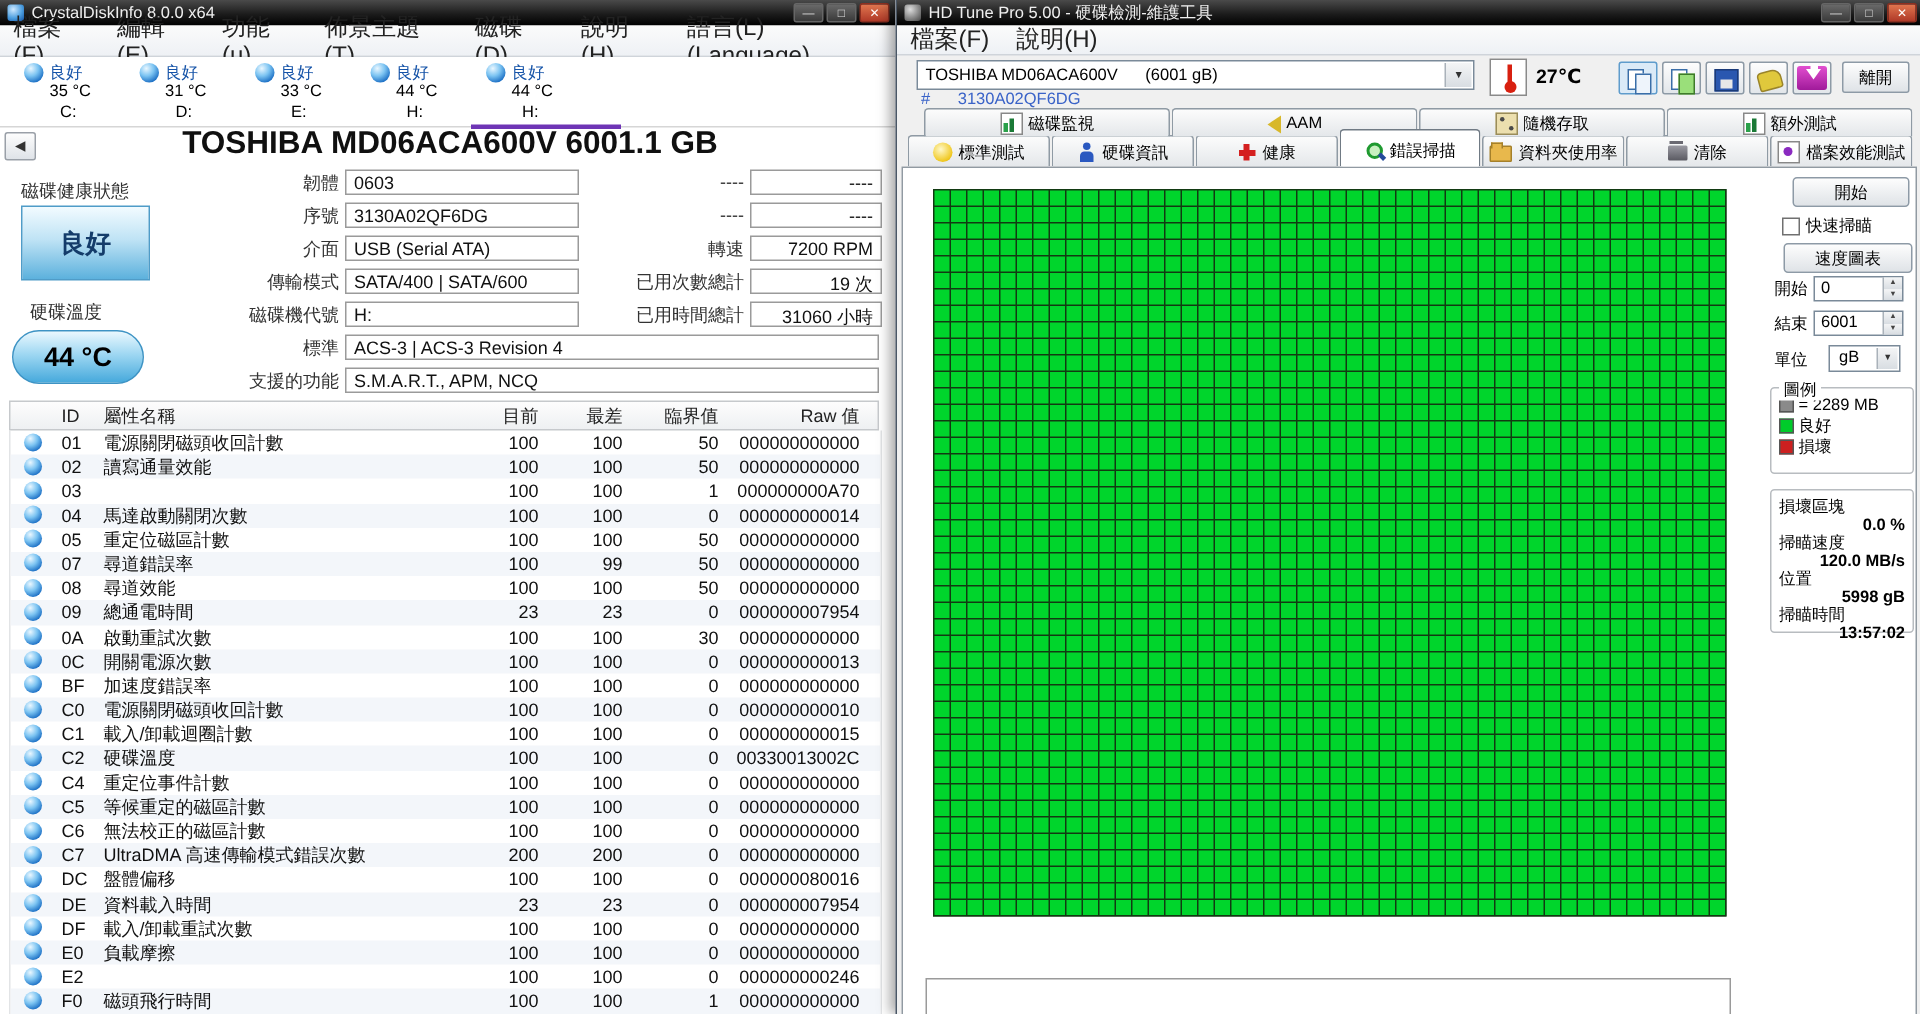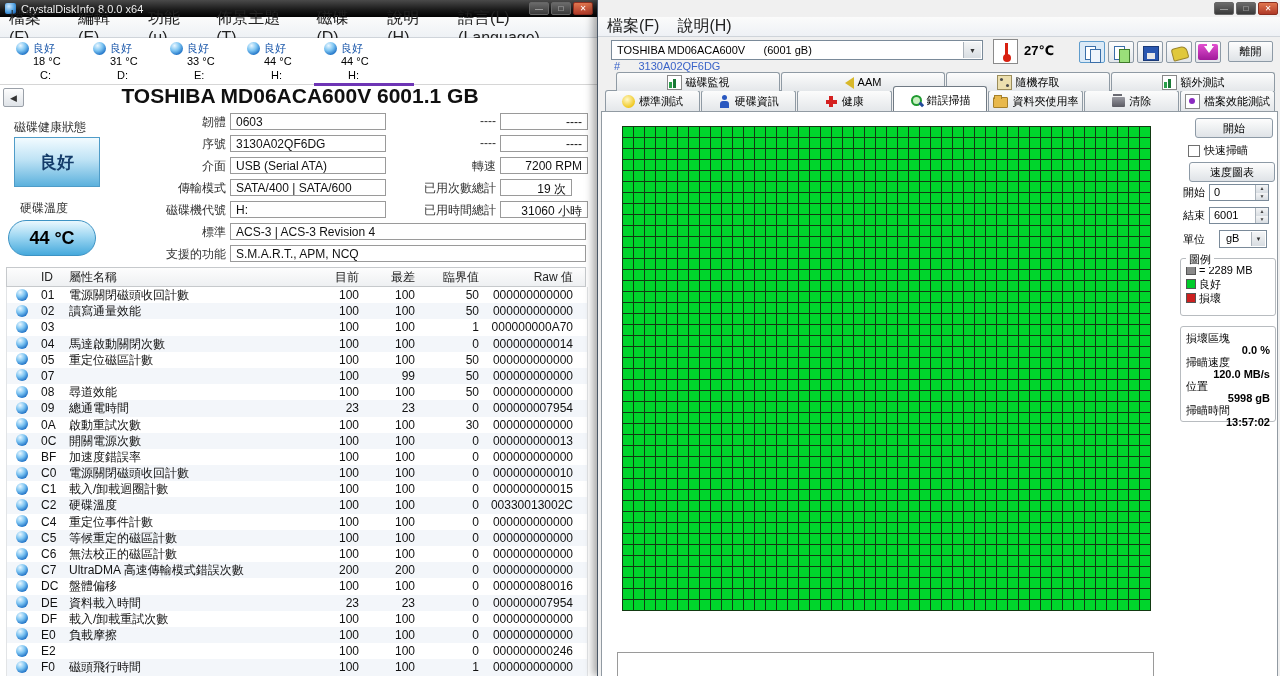--- a/index.html
+++ b/index.html
@@ -184,21 +184,21 @@
       <span class="menu-item">佈景主題(T)</span>
       <span class="menu-item">磁碟(D)</span>
       <span class="menu-item">說明(H)</span>
       <span class="menu-item">語言(L)(Language)</span>
     </div>
 
   <div id="drive-bar">
       <div class="drive" style="left:16px">
         <span class="orb"></span>
         <span class="d-status">良好</span>
-        <span class="d-temp">18 °C</span>
+        <span class="d-temp">35 °C</span>
         <span class="d-letter">C:</span>
       </div>
       <div class="drive" style="left:93px">
         <span class="orb"></span>
         <span class="d-status">良好</span>
         <span class="d-temp">31 °C</span>
         <span class="d-letter">D:</span>
       </div>
       <div class="drive" style="left:170px">
         <span class="orb"></span>
@@ -244,21 +244,21 @@
       <div class="f-value" style="left:230px;top:223px;width:356px">ACS-3 | ACS-3 Revision 4</div>
       <div class="f-label" style="left:100px;top:246px;width:126px">支援的功能</div>
       <div class="f-value" style="left:230px;top:245px;width:356px">S.M.A.R.T., APM, NCQ</div>
       <div class="f-label" style="left:380px;top:114px;width:116px">----</div>
       <div class="f-value num" style="left:500px;top:113px;width:88px">----</div>
       <div class="f-label" style="left:380px;top:136px;width:116px">----</div>
       <div class="f-value num" style="left:500px;top:135px;width:88px">----</div>
       <div class="f-label" style="left:380px;top:158px;width:116px">轉速</div>
       <div class="f-value num" style="left:500px;top:157px;width:88px">7200 RPM</div>
       <div class="f-label" style="left:380px;top:180px;width:116px">已用次數總計</div>
-      <div class="f-value num" style="left:500px;top:179px;width:72px">19 次</div>
+      <div class="f-value num" style="left:500px;top:179px;width:88px">19 次</div>
       <div class="f-label" style="left:380px;top:202px;width:116px">已用時間總計</div>
       <div class="f-value num" style="left:500px;top:201px;width:88px">31060 小時</div>
     </div>
 
   <div id="smart-header">
     <span class="hcell c-id">ID</span>
     <span class="hcell c-name">屬性名稱</span>
     <span class="hcell c-cur">目前</span>
     <span class="hcell c-worst">最差</span>
     <span class="hcell c-thr">臨界值</span>
@@ -305,20 +305,21 @@
         <span class="cell c-id">05</span>
         <span class="cell c-name">重定位磁區計數</span>
         <span class="cell c-cur">100</span>
         <span class="cell c-worst">100</span>
         <span class="cell c-thr">50</span>
         <span class="cell c-raw">000000000000</span>
       </div>
       <div class="trow alt">
         <span class="cell c-orb"><span class="orb"></span></span>
         <span class="cell c-id">07</span>
+        <span class="cell c-name">尋道錯誤率</span>
         <span class="cell c-cur">100</span>
         <span class="cell c-worst">99</span>
         <span class="cell c-thr">50</span>
         <span class="cell c-raw">000000000000</span>
       </div>
       <div class="trow">
         <span class="cell c-orb"><span class="orb"></span></span>
         <span class="cell c-id">08</span>
         <span class="cell c-name">尋道效能</span>
         <span class="cell c-cur">100</span>
@@ -475,20 +476,24 @@
         <span class="cell c-name">磁頭飛行時間</span>
         <span class="cell c-cur">100</span>
         <span class="cell c-worst">100</span>
         <span class="cell c-thr">1</span>
         <span class="cell c-raw">000000000000</span>
       </div>
     </div>
 </div>
 
 <div id="win-right">
+  <div class="titlebar">
+    <span class="app-ico" style="background:radial-gradient(circle at 35% 30%,#ddd,#888 55%,#444)"></span>
+    <span>HD Tune Pro  5.00 - 硬碟檢測-維護工具</span>
+  </div>
   <div class="winbtns" style="right:3px" id="right-winbtns">
       <span class="winbtn">—</span>
       <span class="winbtn">□</span>
       <span class="winbtn close">✕</span>
     </div>
 
   <div class="menubar" id="hdt-menubar">
       <span class="menu-item">檔案(F)</span>
       <span class="menu-item">說明(H)</span>
     </div>

